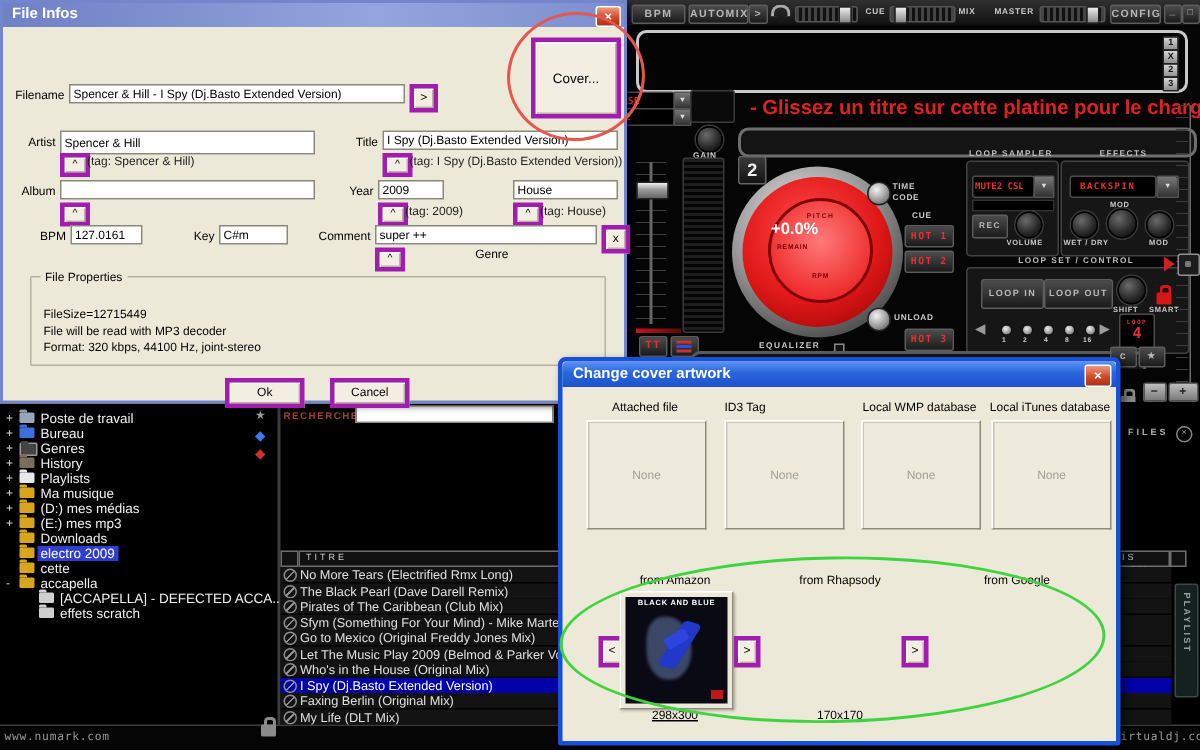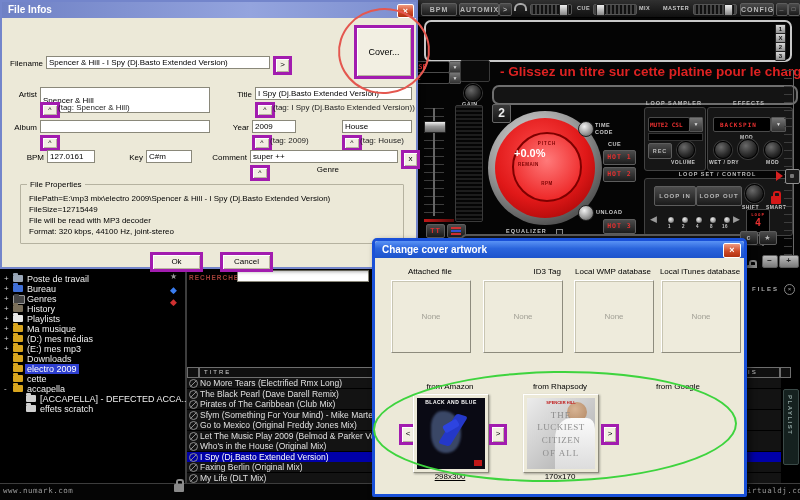--- a/index.html
+++ b/index.html
@@ -395,21 +395,21 @@
       <div class="xbtn abs" style="right:2px;top:2px;width:15px;height:12px;">×</div>
     </div>
 
     <div class="abs xpbtn" style="left:352px;top:23px;width:54px;height:48px;line-height:48px;font-size:9px;">Cover...</div>
 
     <span class="abs dlbl" style="left:8px;top:57px;width:33px;">Filename</span>
     <input class="xpin" style="left: 44px; top: 54px; width: 224px; height: 13px;" value="Spencer &amp; Hill - I Spy (Dj.Basto Extended Version)">
     <div class="abs xpbtn" style="left:271px;top:54px;width:13px;height:13px;line-height:12px;">&gt;</div>
 
     <span class="abs dlbl" style="left:5px;top:88px;width:30px;">Artist</span>
-    <input class="xpin" style="left: 38px; top: 85px; width: 170px; height: 26px;" value="Spencer &amp; Hill">
+    <input class="xpin" style="left: 38px; top: 85px; width: 170px; height: 16px;" value="Spencer &amp; Hill">
     <div class="abs xpbtn" style="left:38px;top:100px;width:14px;height:10px;font-size:7px;line-height:9px;">^</div>
     <span class="abs dtag" style="left:56px;top:101px;">(tag: Spencer &amp; Hill)</span>
 
     <span class="abs dlbl" style="left:220px;top:88px;width:30px;">Title</span>
     <input class="xpin" style="left: 253px; top: 85px; width: 157px; height: 13px;" value="I Spy (Dj.Basto Extended Version)">
     <div class="abs xpbtn" style="left:253px;top:100px;width:14px;height:10px;font-size:7px;line-height:9px;">^</div>
     <span class="abs dtag" style="left:271px;top:101px;">(tag: I Spy (Dj.Basto Extended Version))</span>
 
     <span class="abs dlbl" style="left:5px;top:121px;width:30px;">Album</span>
     <input class="xpin" style="left: 38px; top: 118px; width: 170px; height: 13px;" value="">
@@ -429,42 +429,41 @@
     <input class="xpin" style="left: 45px; top: 148px; width: 48px; height: 13px;" value="127.0161">
     <span class="abs dlbl" style="left:116px;top:151px;width:25px;">Key</span>
     <input class="xpin" style="left: 144px; top: 148px; width: 46px; height: 13px;" value="C#m">
     <span class="abs dlbl" style="left:207px;top:151px;width:38px;">Comment</span>
     <input class="xpin" style="left: 248px; top: 148px; width: 148px; height: 13px;" value="super ++">
     <div class="abs xpbtn" style="left:399px;top:148px;width:13px;height:13px;line-height:12px;">x</div>
     <div class="abs xpbtn" style="left:248px;top:163px;width:14px;height:10px;font-size:7px;line-height:9px;">^</div>
 
     <div class="abs fieldset-xp" style="left:18px;top:182px;width:382px;height:58px;">
       <span class="legend-xp">File Properties</span>
-      <div class="fpline" style="position:absolute;left:8px;top:9px;">FilePath=E:\mp3 mix\electro 2009\Spencer &amp; Hill - I Spy (Dj.Basto Extended Version)</div>
       <div class="fpline" style="position:absolute;left:8px;top:20px;">FileSize=12715449</div>
       <div class="fpline" style="position:absolute;left:8px;top:31px;">File will be read with MP3 decoder</div>
       <div class="fpline" style="position:absolute;left:8px;top:42px;">Format: 320 kbps, 44100 Hz, joint-stereo</div>
     </div>
 
     <div class="abs xpbtn" style="left:148px;top:250px;width:47px;height:14px;line-height:14px;">Ok</div>
     <div class="abs xpbtn" style="left:218px;top:250px;width:47px;height:14px;line-height:14px;">Cancel</div>
   </div>
 
   
   <div class="abs annot" style="left:338px;top:8px;width:88px;height:82px;border:2px solid #e4574f;transform:rotate(-6deg);z-index:35;"></div>
 
   
   <div class="abs dlg-luna" style="left:372px;top:238px;width:375px;height:259px;z-index:40;box-sizing:border-box;">
     <div class="tb-luna" style="height:17px;">
       <span>Change cover artwork</span>
       <div class="xbtn abs" style="right:3px;top:2px;width:16px;height:13px;line-height:13px;">×</div>
     </div>
 
     <div class="abs" style="left:16px;top:26px;width:78px;text-align:center;font-size:8px;color:#000;">Attached file</div>
-    <div class="abs" style="left:108px;top:26px;width:78px;text-align:right;font-size:8px;color:#000;">ID3 Tag</div>
+    <div class="abs" style="left:108px;top:26px;width:78px;text-align:left;font-size:8px;color:#000;">ID3 Tag</div>
     <div class="abs" style="left:198px;top:26px;width:80px;text-align:center;font-size:8px;color:#000;">Local WMP database</div>
     <div class="abs" style="left:284px;top:26px;width:82px;text-align:center;font-size:8px;color:#000;">Local iTunes database</div>
 
     <div class="abs srcbox" style="left:16px;top:39px;width:78px;height:71px;">
         <span>None</span>
       </div>
     <div class="abs srcbox" style="left:108px;top:39px;width:78px;height:71px;">
         <span>None</span>
       </div>
     <div class="abs srcbox" style="left:199px;top:39px;width:78px;height:71px;">
@@ -482,31 +481,20 @@
         <div style="position:absolute;left:14px;top:13px;width:30px;height:42px;background:#3a4766;border-radius:40% 60% 50% 50%;filter:blur(1px);"></div>
         <div style="position:absolute;left:30px;top:15px;width:12px;height:34px;background:#2438c8;transform:rotate(18deg) skewX(-14deg);border-radius:3px;"></div>
         <div style="position:absolute;left:26px;top:24px;width:16px;height:8px;background:#2d44e0;transform:rotate(-30deg);border-radius:2px;"></div>
         <div style="position:absolute;right:3px;bottom:3px;width:8px;height:6px;background:#c01818;"></div>
       </div>
     </div>
     <div class="abs xpbtn" style="left:114px;top:183px;width:12px;height:15px;line-height:14px;">&gt;</div>
     <div class="abs" style="left:40px;top:231px;width:70px;text-align:center;font-size:8px;color:#000;text-decoration:underline;">298x300</div>
 
     <div class="abs" style="left:150px;top:141px;width:70px;text-align:center;font-size:8px;color:#000;">from Rhapsody</div>
-    <div class="abs coverframe" style="left:148px;top:153px;width:74px;height:77px;">
-      <div class="abs" style="left:3px;top:3px;width:68px;height:71px;background:linear-gradient(135deg,#ececec,#bdbdbd 70%,#a8a8a8);overflow:hidden;">
-        <div style="position:absolute;right:8px;top:4px;width:20px;height:20px;background:radial-gradient(circle at 40% 35%,#d8b494,#b08662);border-radius:50%;"></div>
-        <div style="position:absolute;right:0px;top:20px;width:40px;height:52px;background:linear-gradient(#fbfbfb,#dcdcdc);border-radius:40% 20% 0 0;"></div>
-        <div style="position:absolute;left:0;top:2px;width:68px;text-align:center;font-size:4px;color:#c01818;font-weight:bold;">SPENCER HILL</div>
-        <div style="position:absolute;left:0;top:12px;width:68px;text-align:center;font-family:'Liberation Serif',serif;font-size:9px;color:#8a8a8a;letter-spacing:1px;">THE</div>
-        <div style="position:absolute;left:0;top:24px;width:68px;text-align:center;font-family:'Liberation Serif',serif;font-size:9px;color:#8f8f8f;letter-spacing:.5px;">LUCKIEST</div>
-        <div style="position:absolute;left:0;top:37px;width:68px;text-align:center;font-family:'Liberation Serif',serif;font-size:9px;color:#8f8f8f;letter-spacing:.5px;">CITIZEN</div>
-        <div style="position:absolute;left:0;top:50px;width:68px;text-align:center;font-family:'Liberation Serif',serif;font-size:9px;color:#8f8f8f;letter-spacing:1px;">OF ALL</div>
-      </div>
-    </div>
     <div class="abs xpbtn" style="left:226px;top:183px;width:12px;height:15px;line-height:14px;">&gt;</div>
     <div class="abs" style="left:150px;top:231px;width:70px;text-align:center;font-size:8px;color:#000;">170x170</div>
 
     <div class="abs" style="left:268px;top:141px;width:70px;text-align:center;font-size:8px;color:#000;">from Google</div>
   </div>
 
   
   <div class="abs annot" style="left:373px;top:371px;width:360px;height:107px;border:2px solid #3ed43e;transform:rotate(-1deg);z-index:45;"></div>
 
 </div>

